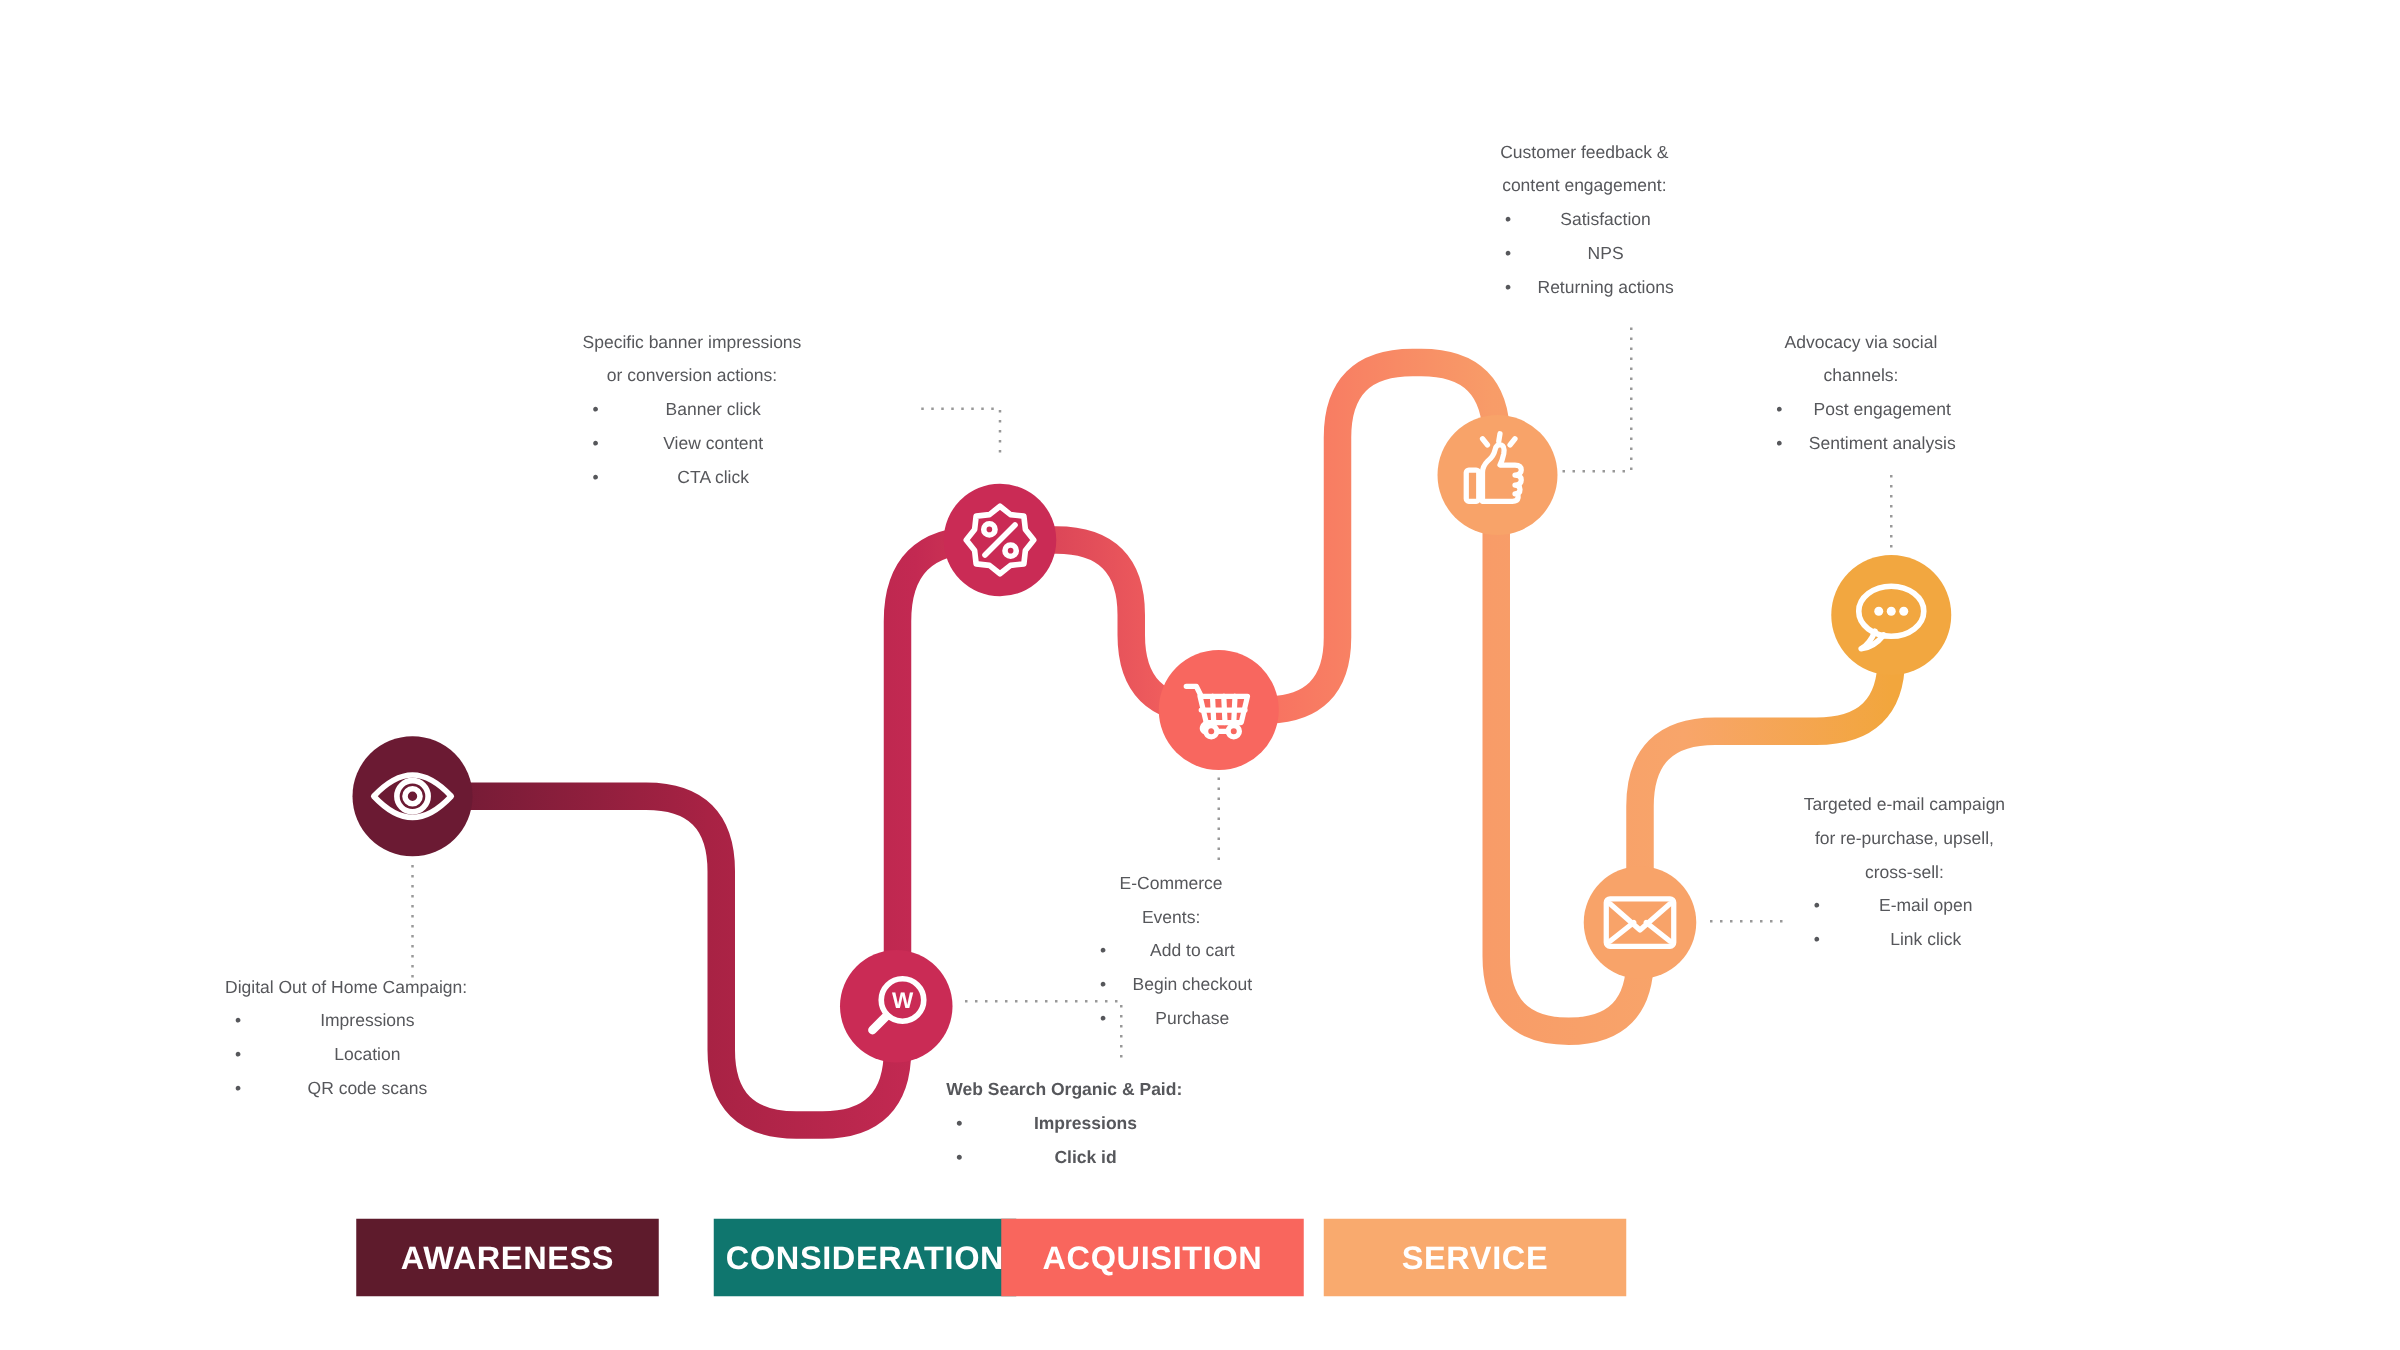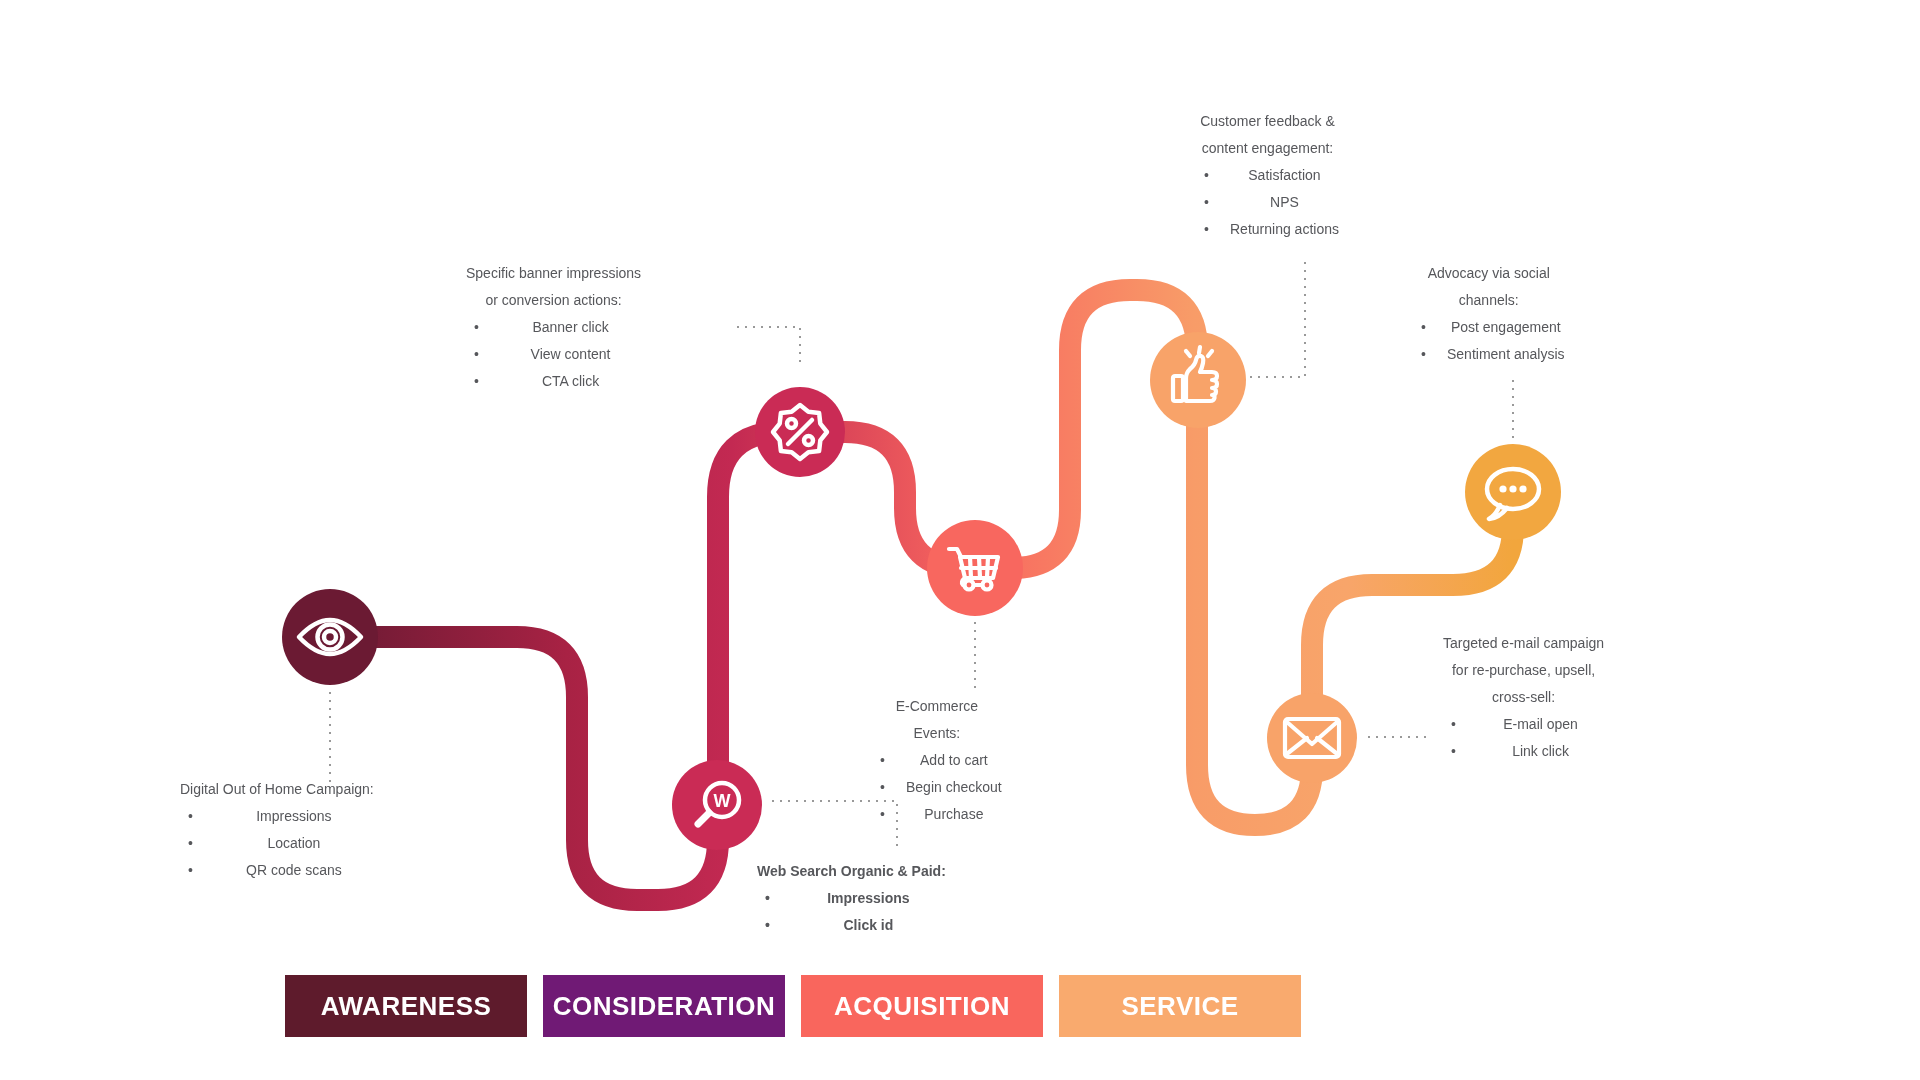--- a/index.html
+++ b/index.html
@@ -198,21 +198,21 @@
   <div class="note" style="left:1413px; top:260px;">
     <div class="nt">Advocacy via social</div>
     <div class="nt">channels:</div>
     <div class="nb">Post engagement</div>
     <div class="nb">Sentiment analysis</div>
   </div>
 
   <div class="stage-bar" style="left: 285px; background-color: rgb(94, 27, 44);">
       <span>AWARENESS</span>
     </div>
-  <div class="stage-bar" style="left: 543px; background-color: #701a75;">
+  <div class="stage-bar" style="left: 571px; background-color: #0f766e;">
       <span>CONSIDERATION</span>
     </div>
   <div class="stage-bar" style="left: 801px; background-color: rgb(249, 102, 93);">
       <span>ACQUISITION</span>
     </div>
   <div class="stage-bar" style="left: 1059px; background-color: rgb(249, 170, 110);">
       <span>SERVICE</span>
     </div>
 
 </div>

